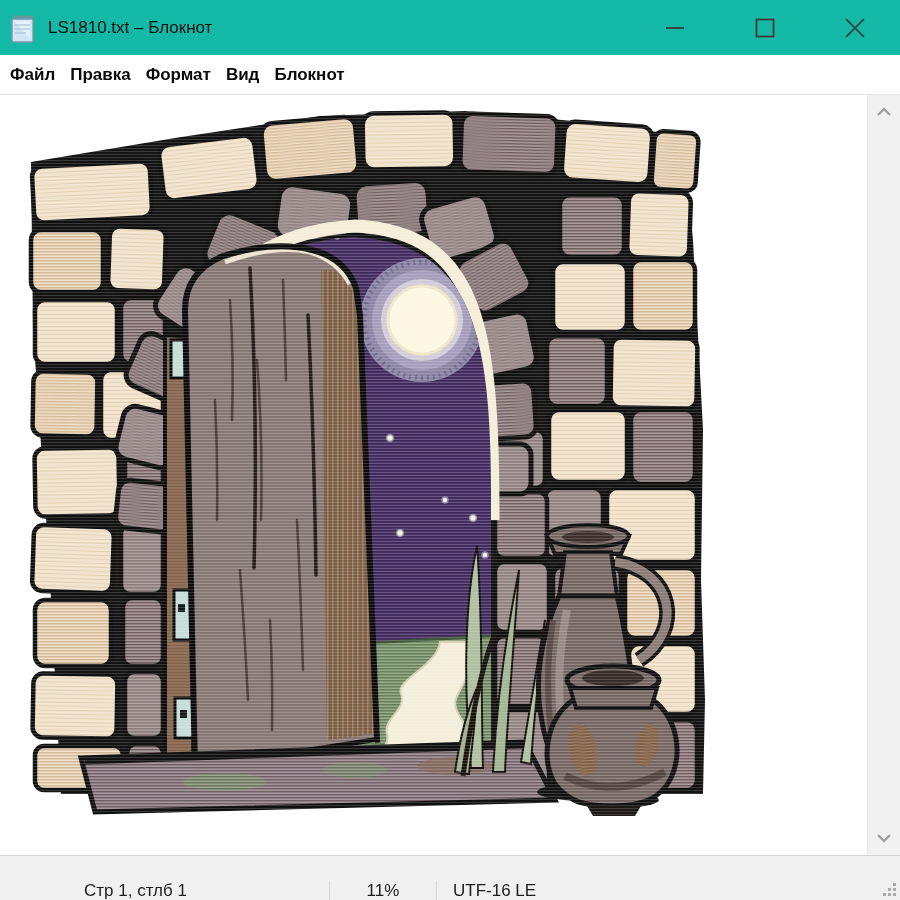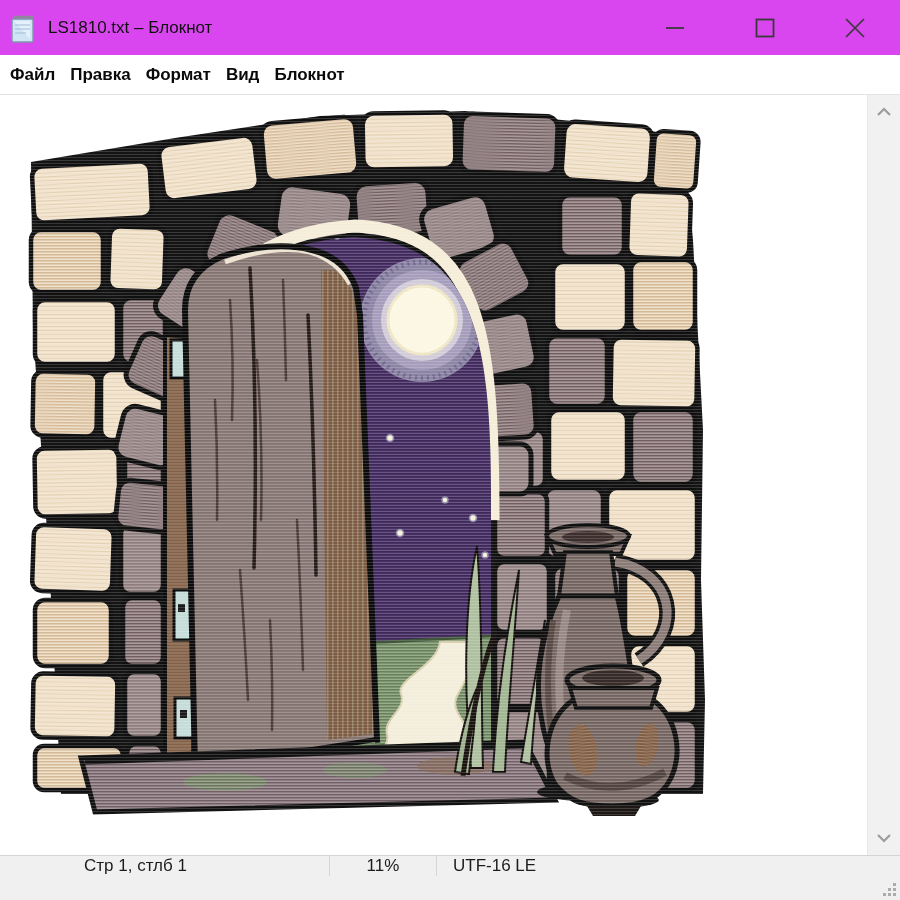--- a/index.html
+++ b/index.html
@@ -1,21 +1,21 @@
 <!DOCTYPE html>
 <html><head>
 <meta charset="utf-8">
 <style>
   html,body{margin:0;padding:0;}
   body{width:900px;height:900px;overflow:hidden;background:#fff;
        font-family:"Liberation Sans","DejaVu Sans",sans-serif;}
   .window{position:relative;width:900px;height:900px;background:#fff;}
 
   
-  .titlebar{position:absolute;left:0;top:0;width:900px;height:55px;background:#d946ef;
+  .titlebar{position:absolute;left:0;top:0;width:900px;height:55px;background:#14b8a6;
             display:flex;align-items:center;}
   .app-icon{width:30px;height:32px;margin-left:9px;flex:0 0 auto;}
   .title-text{margin-left:9px;font-size:17px;color:#101010;}
   .tb-spacer{flex:1;}
   .tb-btn{width:90px;height:55px;display:flex;align-items:center;justify-content:center;}
 
   
   .menubar{position:absolute;left:0;top:55px;width:900px;height:39px;background:#fff;
            display:flex;align-items:center;border-bottom:1px solid #e3e3e3;font-weight:bold;}
   .menu-item{font-size:17px;color:#0a0a0a;margin-left:0;padding:0 0;margin-right:15px;}
@@ -28,21 +28,21 @@
           background:repeating-linear-gradient(to bottom,rgba(255,255,255,0.16) 0 1px,rgba(255,255,255,0) 1px 3px);}
 
   
   .scrollbar{position:absolute;right:0;top:0;width:32px;height:760px;background:#f1f1f1;
              border-left:1px solid #e8e8e8;}
   .sb-arrow{position:absolute;left:0;width:32px;height:26px;display:flex;align-items:center;justify-content:center;}
   .sb-up{top:4px;} .sb-down{bottom:4px;}
 
   
   .statusbar{position:absolute;left:0;top:855px;width:900px;height:45px;background:#f0f0f0;
-             border-top:1px solid #d4d4d4;display:flex;align-items:flex-start;
+             border-top:1px solid #d4d4d4;display:flex;align-items:flex-end;
              font-size:17px;color:#1c1c1c;}
   .sb-cell{display:flex;align-items:center;border-right:1px solid #d6d6d6;box-sizing:border-box;}
   .sb-c0{width:67px;}
   .sb-c1{width:263px;padding-left:17px;}
   .sb-c2{width:107px;justify-content:center;}
   .sb-c3{width:231px;padding-left:16px;}
   .sb-c4{flex:1;border-right:none;padding-left:16px;}
   .grip{position:absolute;right:3px;bottom:3px;}
 </style>
 </head>

